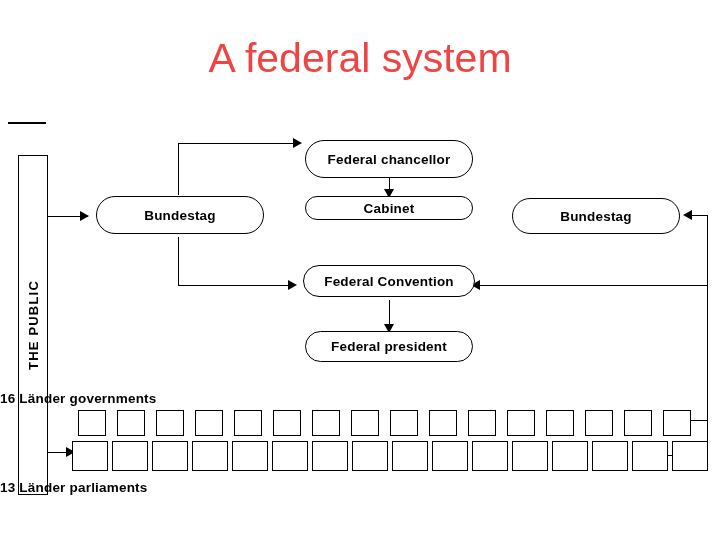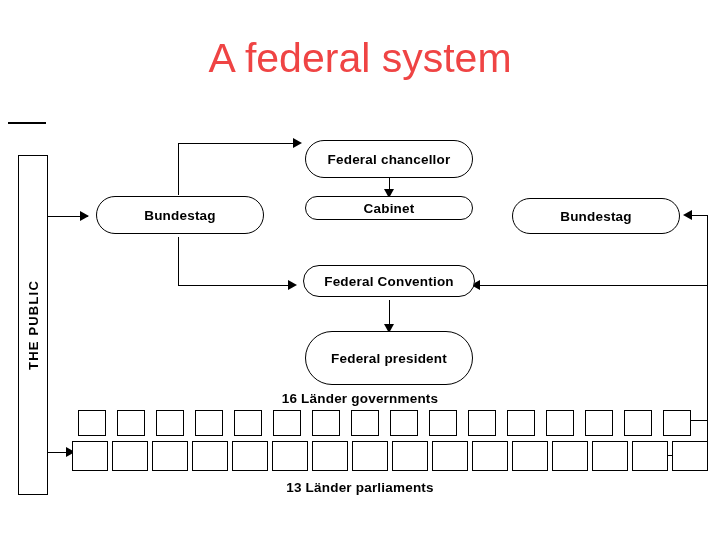--- a/index.html
+++ b/index.html
@@ -121,21 +121,21 @@
   }
   #gov-row  { left: 78px; top: 410px; }
   #gov-row .lander-box  { width: 28px; height: 26px; margin-right: 11px; }
   #parl-row { left: 72px; top: 441px; }
   #parl-row .lander-box { width: 36px; height: 30px; margin-right: 4px; }
 
   .row-label {
     position: absolute;
     width: 720px;
     left: 0;
-    text-align: center;
+    text-align: left;
     font-size: 13.5px;
     font-weight: 700;
     letter-spacing: .2px;
   }
   #gov-label  { top: 391px; }
   #parl-label { top: 480px; }
 </style>
 </head>
 <body>
 
@@ -195,21 +195,21 @@
   </div>
 
   <div class="node" style="left:512px; top:198px; width:168px; height:36px;">
     <span>Bundestag</span>
   </div>
 
   <div class="node" style="left:303px; top:265px; width:172px; height:32px;">
     <span>Federal Convention</span>
   </div>
 
-  <div class="node" style="left:305px; top:331px; width:168px; height:54px;">
+  <div class="node" style="left:305px; top:331px; width:168px; height:31px;">
     <span>Federal president</span>
   </div>
 
   <div class="row-label" id="gov-label">16 Länder governments</div>
   <div class="lander-row" id="gov-row">
       <div class="lander-box"></div>
       <div class="lander-box"></div>
       <div class="lander-box"></div>
       <div class="lander-box"></div>
       <div class="lander-box"></div>

